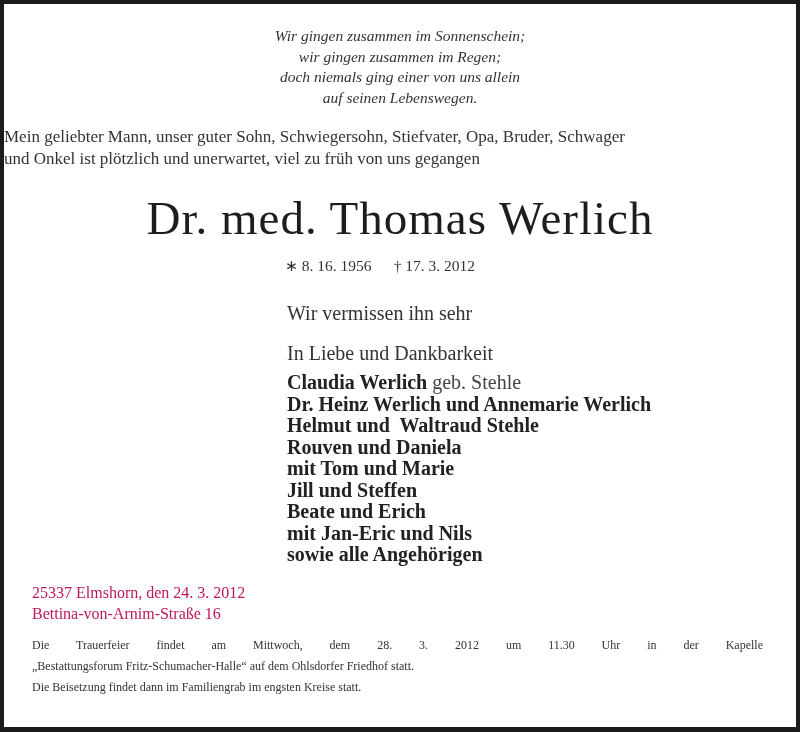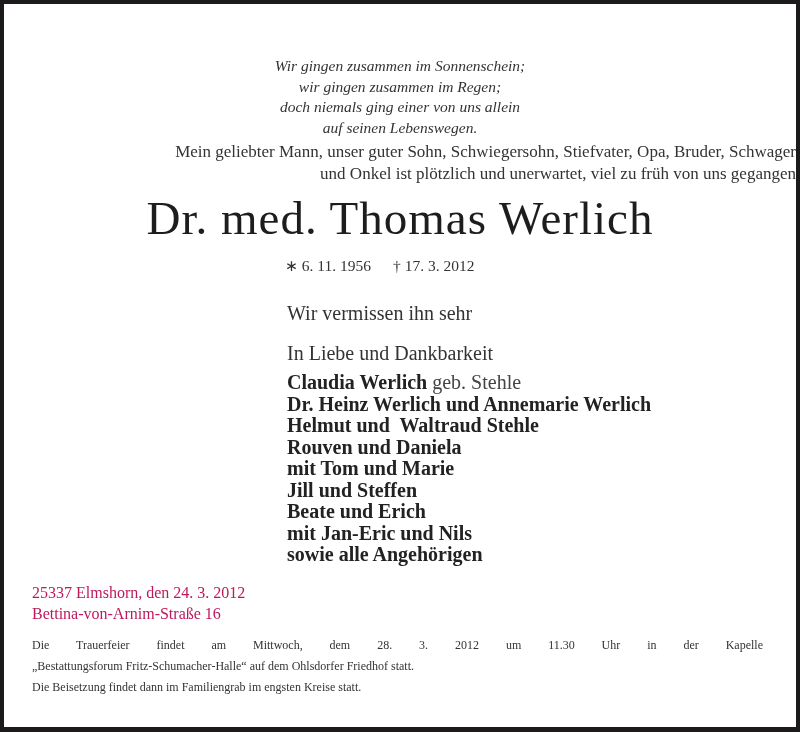--- a/index.html
+++ b/index.html
@@ -27,29 +27,28 @@
       position: absolute;
       left: 0;
       width: 100%;
       top: 22px;
       text-align: center;
       font-family: "Liberation Serif", serif;
       font-style: italic;
       font-size: 15.5px;
       line-height: 20.5px;
       color: #333;
-      margin-top: 30px;
     }
     .poem div { margin: 0; }
     .intro {
       position: absolute;
       left: 0;
       width: 100%;
-      top: 137px;
-      text-align: right;
+      top: 122px;
+      text-align: left;
       font-family: "Liberation Serif", serif;
       font-size: 17px;
       line-height: 21.5px;
       color: #333;
     }
     .name {
       position: absolute;
       left: 0;
       width: 100%;
       top: 186px;
@@ -122,21 +121,21 @@
     <div>auf seinen Lebenswegen.</div>
   </div>
 
   <div class="intro">
     <div>Mein geliebter Mann, unser guter Sohn, Schwiegersohn, Stiefvater, Opa, Bruder, Schwager</div>
     <div>und Onkel ist plötzlich und unerwartet, viel zu früh von uns gegangen</div>
   </div>
 
   <div class="name">Dr. med. Thomas Werlich</div>
 
-  <div class="dates"><span>∗ 6. 11. 1956</span><span>† 17. 3. 2012</span></div>
+  <div class="dates"><span>∗ 8. 16. 1956</span><span>† 17. 3. 2012</span></div>
 
   <div class="block miss">Wir vermissen ihn sehr</div>
   <div class="block love">In Liebe und Dankbarkeit</div>
 
   <div class="block family">
     <div><span class="b">Claudia Werlich</span><span class="n"> geb. Stehle</span></div>
     <div class="b">Dr. Heinz Werlich und Annemarie Werlich</div>
     <div class="b" style="white-space:pre;">Helmut und  Waltraud Stehle</div>
     <div class="b">Rouven und Daniela</div>
     <div class="b">mit Tom und Marie</div>

